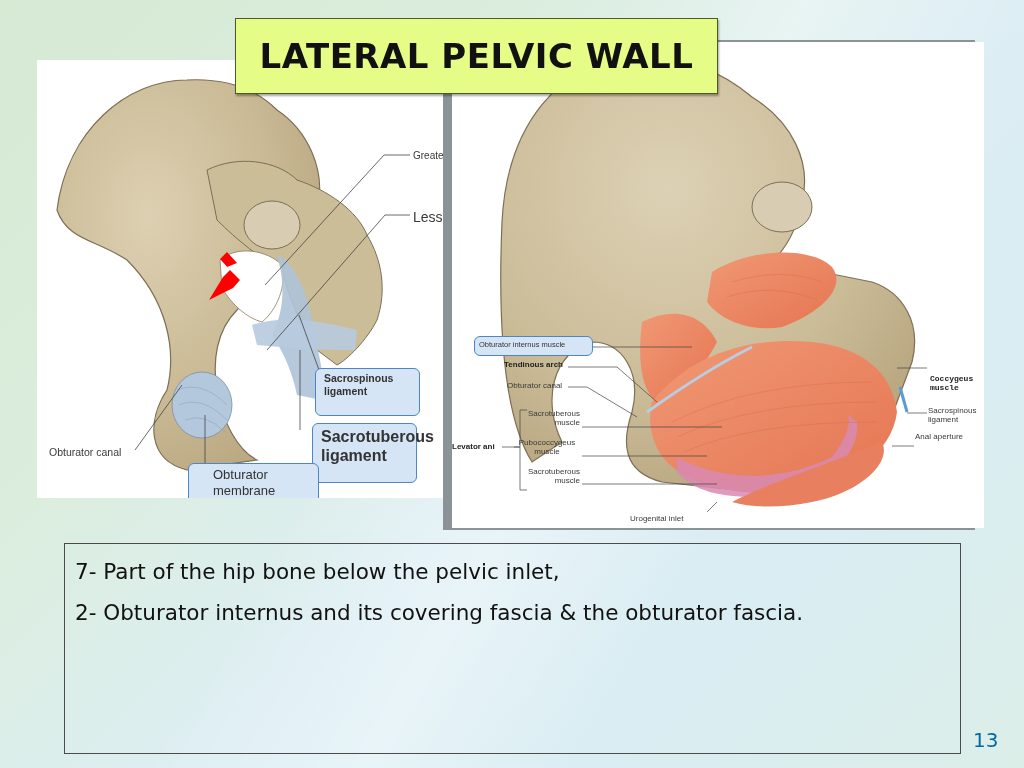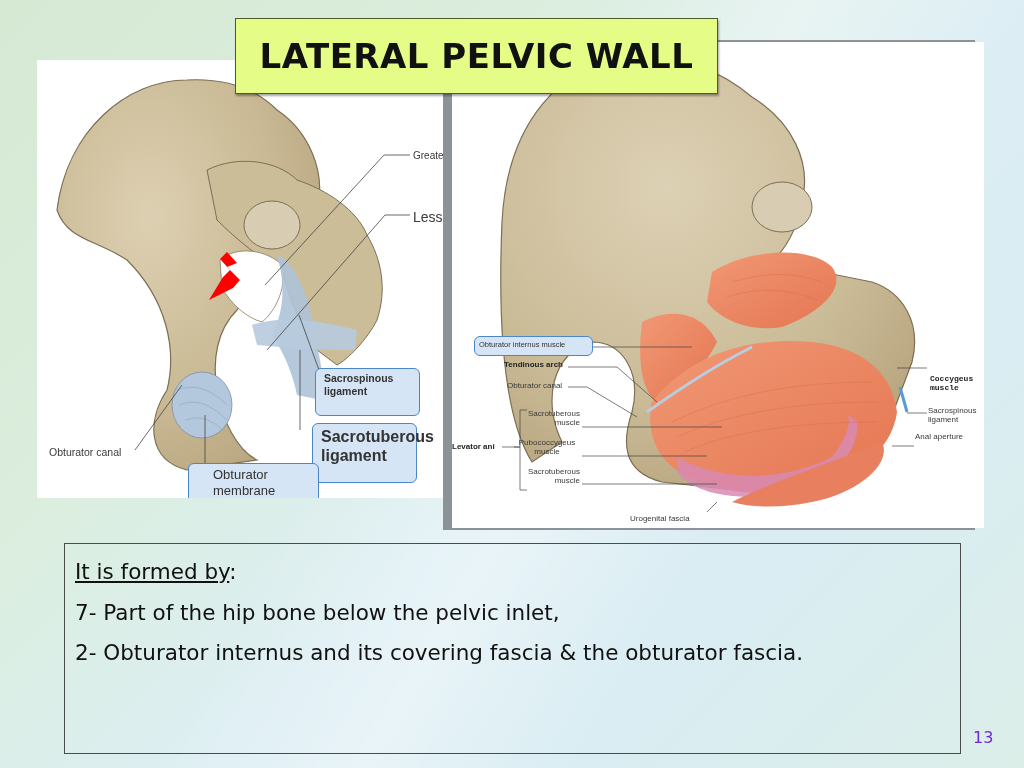--- a/index.html
+++ b/index.html
@@ -52,21 +52,21 @@
     .textbox {
       position: absolute; left: 64px; top: 543px; width: 897px; height: 211px;
       border: 1.5px solid #4b4b4b;
       padding: 8px 10px 0 10px;
       font-family: "DejaVu Sans", sans-serif; font-size: 21.5px; color: #111;
     }
     .textbox .line { height: 40.5px; line-height: 40px; white-space: nowrap; }
     .textbox .heading span.u { text-decoration: underline; }
     .page-num {
       position: absolute; left: 973px; top: 728px;
-      font-family: "DejaVu Sans", sans-serif; font-size: 16px; color: #6d28d9;
+      font-family: "DejaVu Sans", sans-serif; font-size: 20px; color: #0369a1;
     }
   </style>
 </head>
 <body>
 
 <div class="bg-stripe"></div>
 
 <div class="fig-left">
   <svg width="418" height="438" viewBox="0 0 418 438">
     <defs>
@@ -186,24 +186,23 @@
   </div>
   <div class="lbl small bold" style="left:478px;top:332px;font-family:Liberation Mono, monospace;">
     <div>Coccygeus</div>
     <div>muscle</div>
   </div>
   <div class="lbl small" style="left:476px;top:364px;">
     <div>Sacrospinous</div>
     <div>ligament</div>
   </div>
   <div class="lbl small" style="left:463px;top:390px;">Anal aperture</div>
-  <div class="lbl small" style="left:178px;top:472px;">Urogenital fascia</div>
+  <div class="lbl small" style="left:178px;top:472px;">Urogenital inlet</div>
 </div>
 
 <div class="title">LATERAL PELVIC WALL</div>
 
 <div class="textbox">
-  <div class="line heading"><span class="u">It is formed by</span><span>:</span></div>
   <div class="line">7- Part of the hip bone below the pelvic inlet,</div>
   <div class="line">2- Obturator internus and its covering fascia &amp; the obturator fascia.</div>
 </div>
 
 <div class="page-num">13</div>
 
 </body></html>

